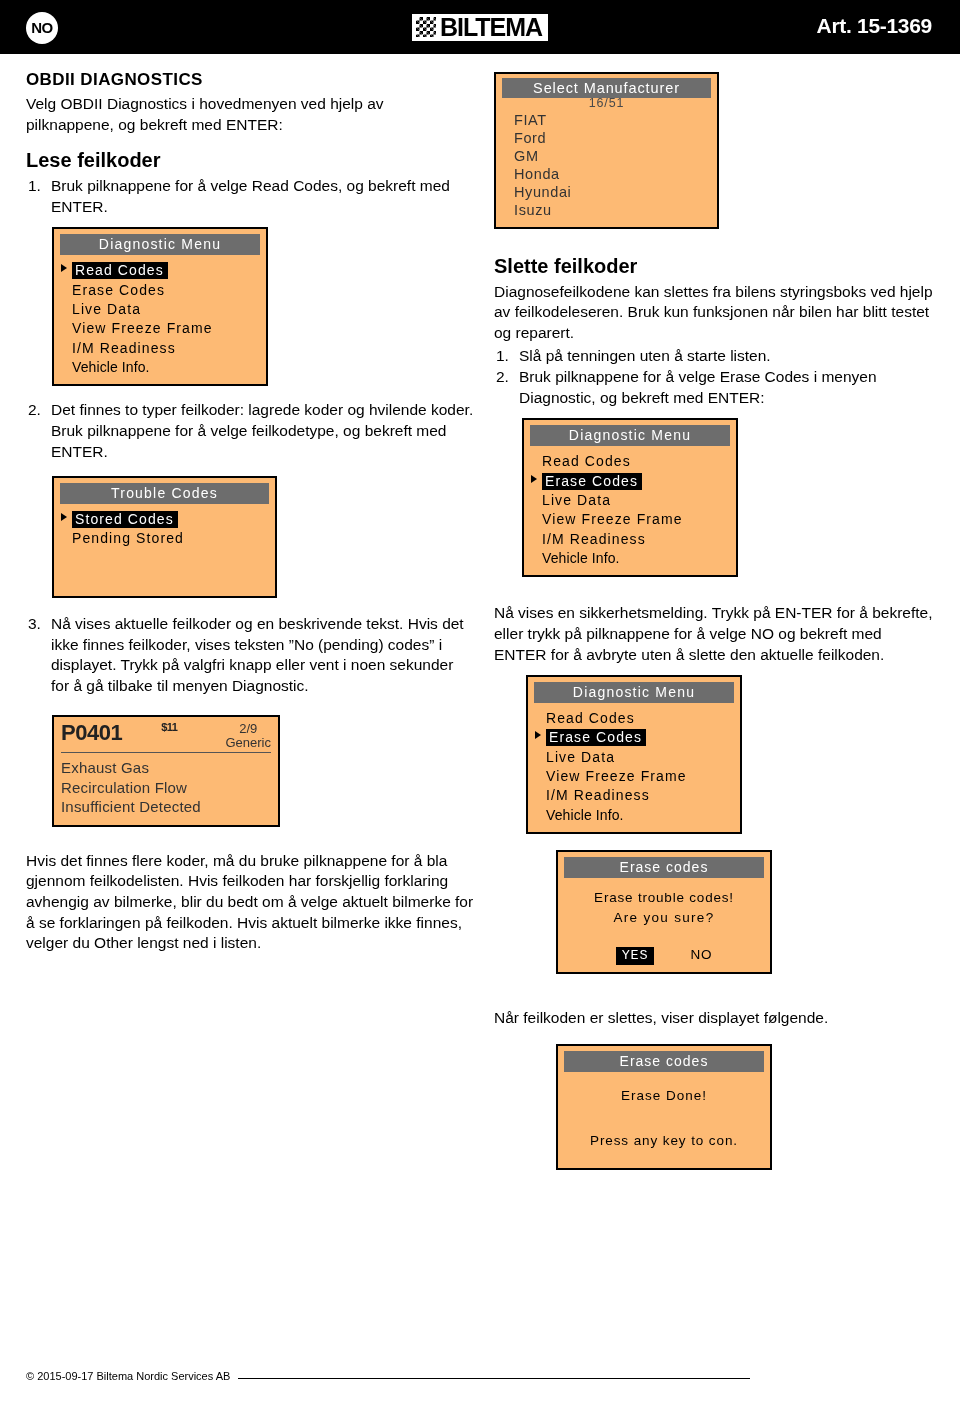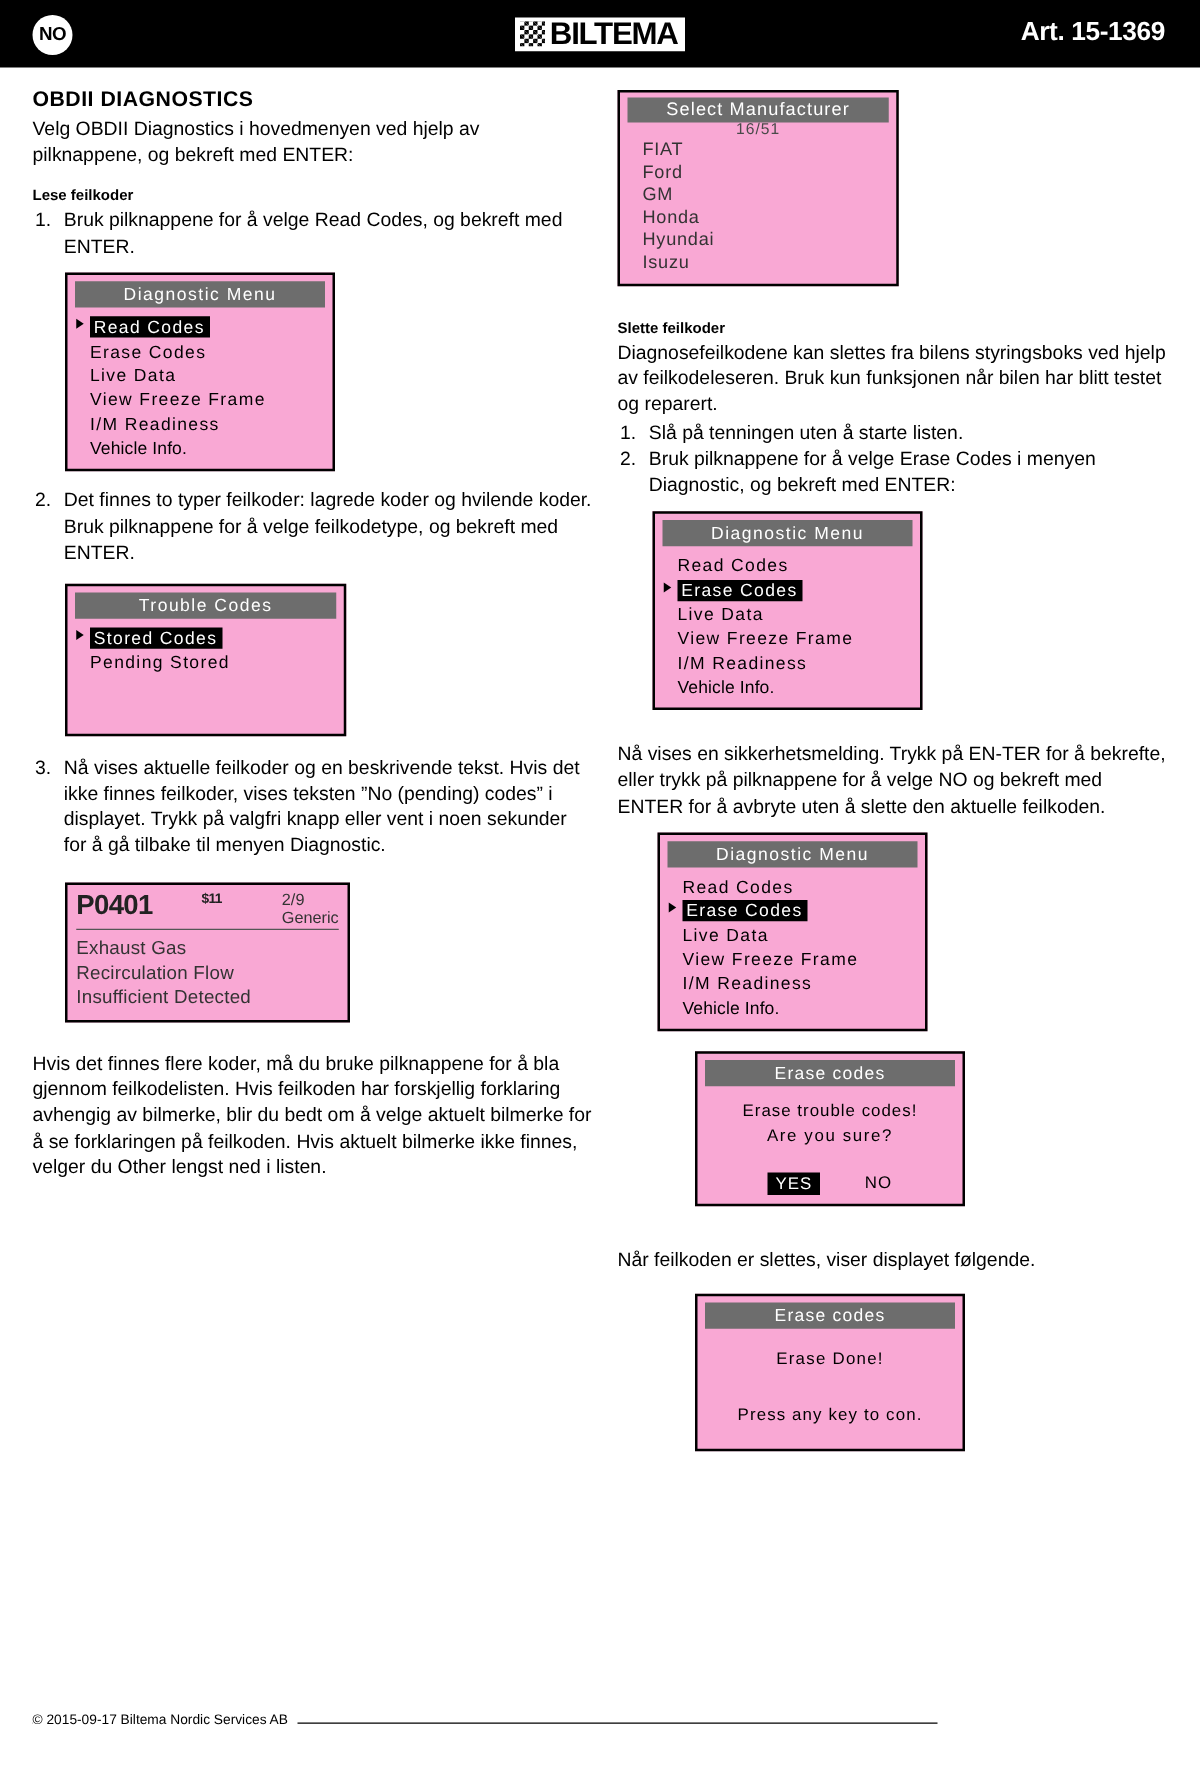--- a/index.html
+++ b/index.html
@@ -89,21 +89,21 @@
     width: 440px;
   }
 
   h1.sec-title {
     font-size: 17px;
     font-weight: bold;
     letter-spacing: 0.4px;
     margin: 0 0 4px 0;
   }
   h2.sub-title {
-    font-size: 12px;
+    font-size: 20px;
     font-weight: bold;
     margin: 14px 0 4px 0;
   }
   p.body {
     font-size: 15.5px;
     line-height: 1.33;
     margin: 0 0 2px 0;
   }
   .ol {
     margin: 0;
@@ -117,21 +117,21 @@
     padding-left: 25px;
     margin-bottom: 1px;
   }
   .ol li .num {
     position: absolute;
     left: 2px; top: 0;
   }
 
   
   .lcd {
-    background: #f9a8d4;
+    background: #fdba74;
     border: 2px solid #000000;
     padding: 5px 6px 7px 6px;
     font-family: "Liberation Sans", sans-serif;
     position: relative;
   }
   .lcd-title {
     background: #6d6d6d;
     color: #ffffff;
     font-size: 14px;
     letter-spacing: 1.2px;
@@ -222,21 +222,21 @@
     line-height: 1;
     color: #222;
   }
   .code-id sup {
     font-size: 11px;
     font-weight: bold;
     vertical-align: super;
     margin-left: 39px;
   }
   .code-meta {
-    text-align: left;
+    text-align: center;
     font-size: 13px;
     line-height: 1.1;
     color: #333;
   }
   .code-desc {
     font-size: 15px;
     line-height: 1.3;
     color: #333;
     margin-top: 5px;
     letter-spacing: 0.2px;
@@ -265,20 +265,21 @@
     justify-content: center;
     gap: 36px;
     margin-top: 18px;
     font-size: 13.5px;
     letter-spacing: 0.8px;
   }
   .erase-btns .yes {
     background: #000000;
     color: #ffffff;
     padding: 1px 6px 2px 6px;
+    font-family: Liberation Mono, monospace;
   }
   .erase-done {
     font-size: 13.5px;
     letter-spacing: 1px;
     text-align: center;
     margin-top: 16px;
   }
   .erase-press {
     font-size: 13.5px;
     letter-spacing: 0.9px;

